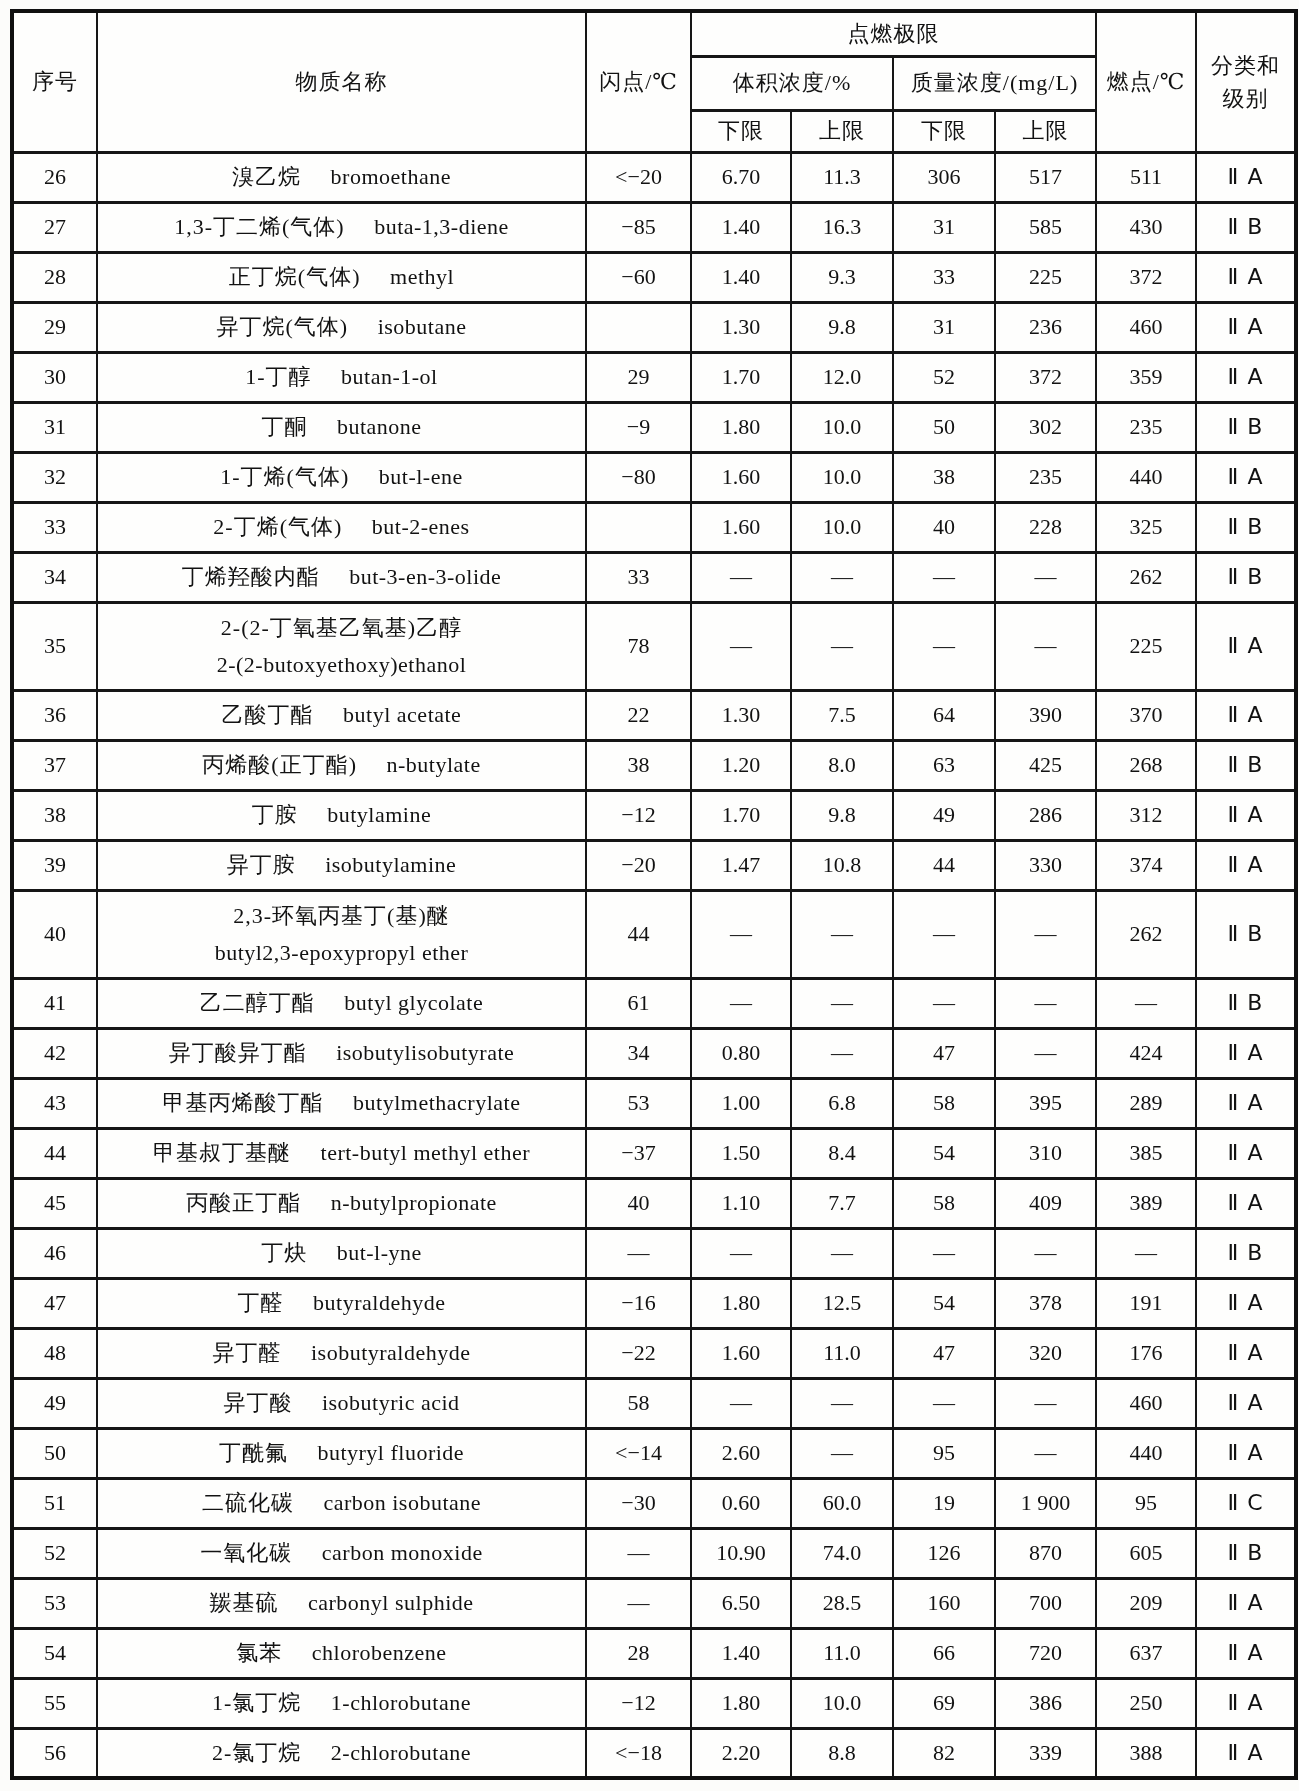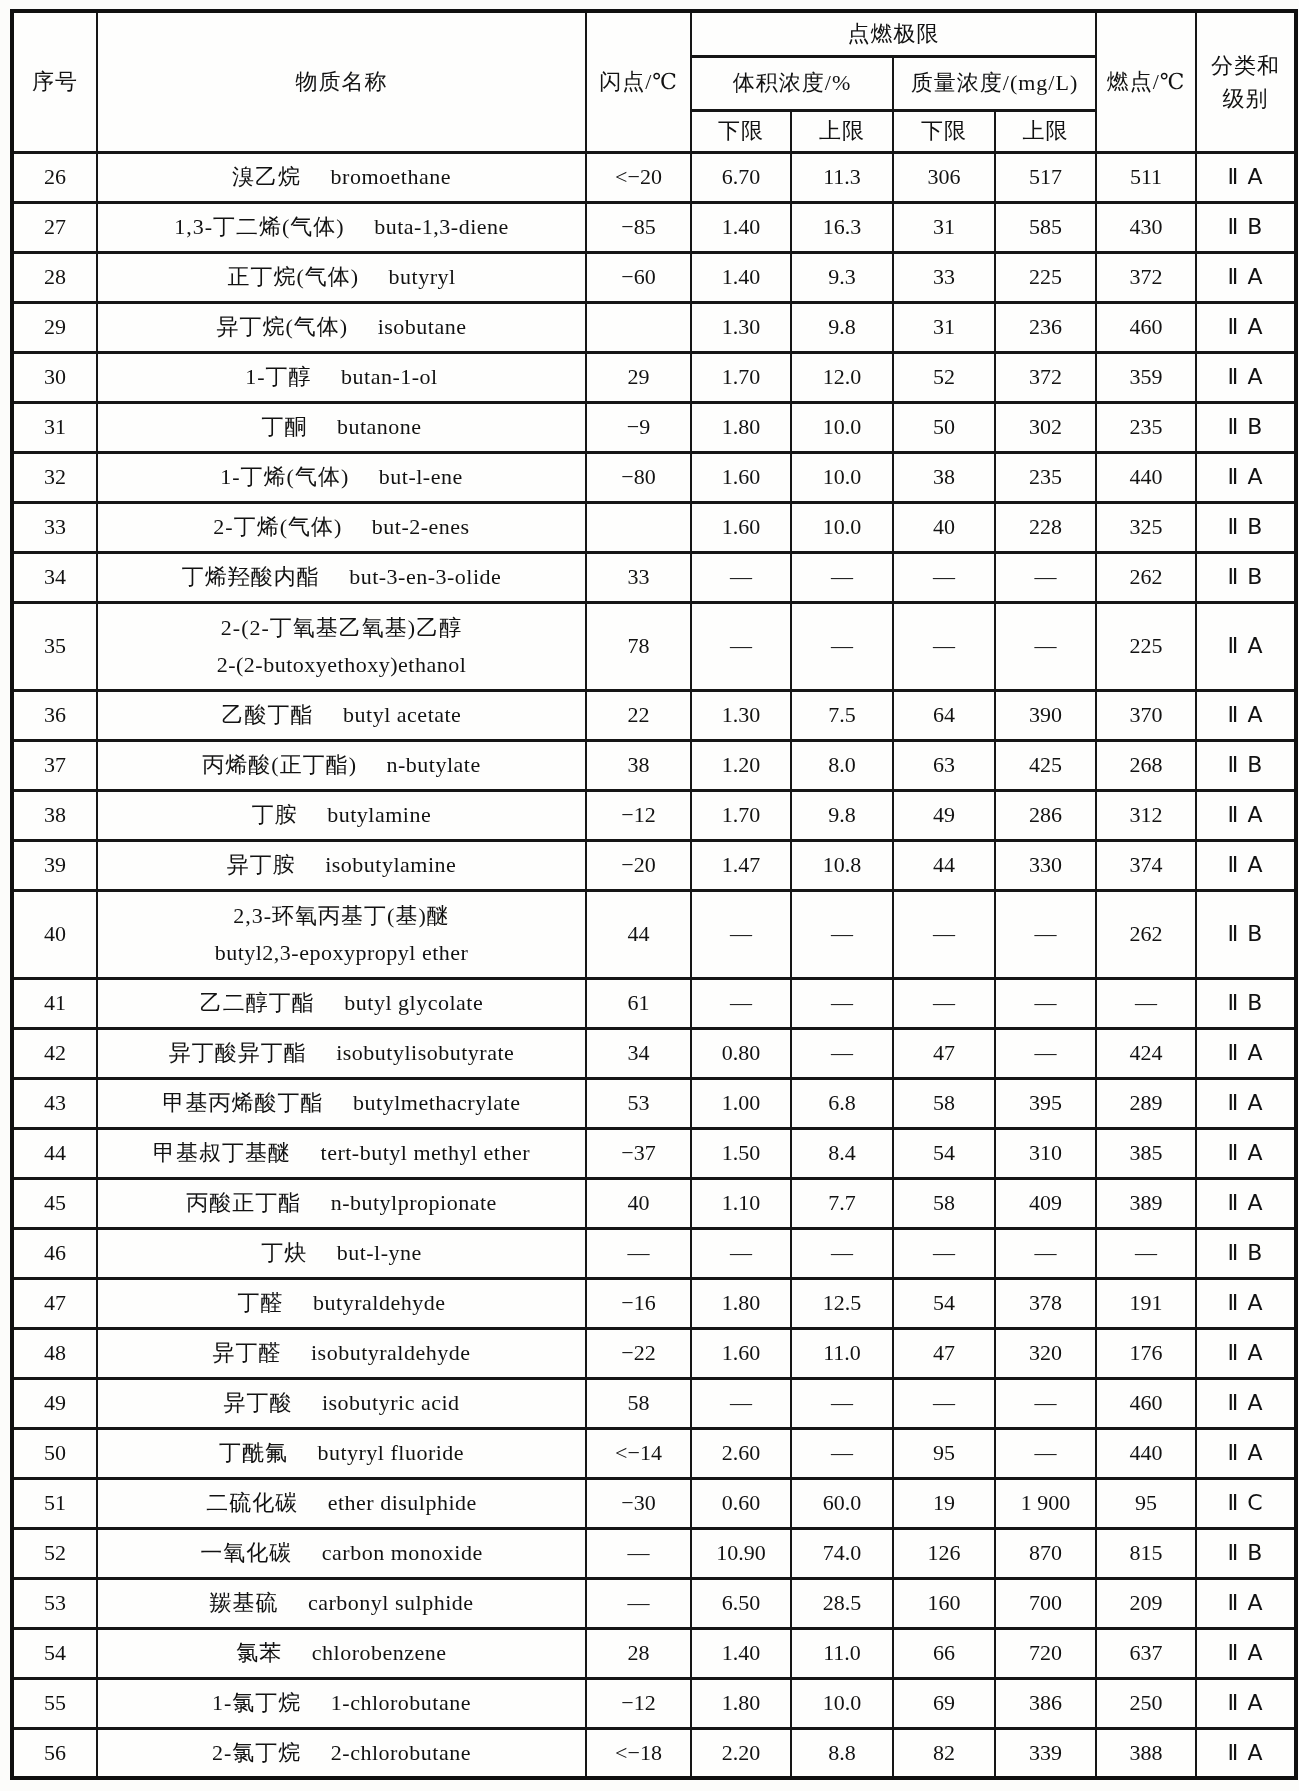--- a/index.html
+++ b/index.html
@@ -128,21 +128,21 @@
     <td class="c-num">16.3</td>
     <td class="c-num">31</td>
     <td class="c-num">585</td>
     <td class="c-num">430</td>
     <td class="c-num c-class">Ⅱ B</td>
   </tr>
         <tr>
     <td class="c-no">28</td>
     <td class="c-name">
       <span class="cn">正丁烷(气体)</span>
-      <span class="en">butyryl</span>
+      <span class="en">methyl</span>
     </td>
     <td class="c-num">−60</td>
     <td class="c-num">1.40</td>
     <td class="c-num">9.3</td>
     <td class="c-num">33</td>
     <td class="c-num">225</td>
     <td class="c-num">372</td>
     <td class="c-num c-class">Ⅱ A</td>
   </tr>
         <tr>
@@ -450,42 +450,42 @@
     <td class="c-num">—</td>
     <td class="c-num">95</td>
     <td class="c-num">—</td>
     <td class="c-num">440</td>
     <td class="c-num c-class">Ⅱ A</td>
   </tr>
         <tr>
     <td class="c-no">51</td>
     <td class="c-name">
       <span class="cn">二硫化碳</span>
-      <span class="en">ether disulphide</span>
+      <span class="en">carbon isobutane</span>
     </td>
     <td class="c-num">−30</td>
     <td class="c-num">0.60</td>
     <td class="c-num">60.0</td>
     <td class="c-num">19</td>
     <td class="c-num">1 900</td>
     <td class="c-num">95</td>
     <td class="c-num c-class">Ⅱ C</td>
   </tr>
         <tr>
     <td class="c-no">52</td>
     <td class="c-name">
       <span class="cn">一氧化碳</span>
       <span class="en">carbon monoxide</span>
     </td>
     <td class="c-num">—</td>
     <td class="c-num">10.90</td>
     <td class="c-num">74.0</td>
     <td class="c-num">126</td>
     <td class="c-num">870</td>
-    <td class="c-num">815</td>
+    <td class="c-num">605</td>
     <td class="c-num c-class">Ⅱ B</td>
   </tr>
         <tr>
     <td class="c-no">53</td>
     <td class="c-name">
       <span class="cn">羰基硫</span>
       <span class="en">carbonyl sulphide</span>
     </td>
     <td class="c-num">—</td>
     <td class="c-num">6.50</td>

